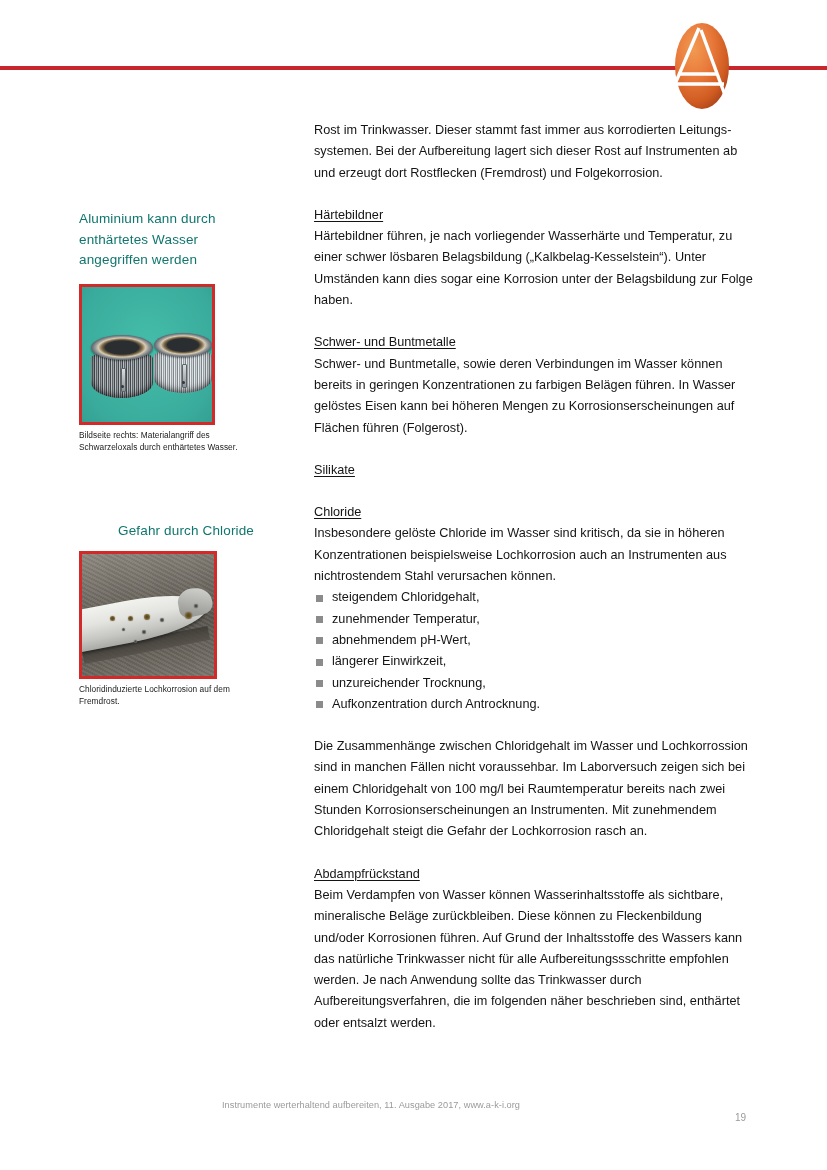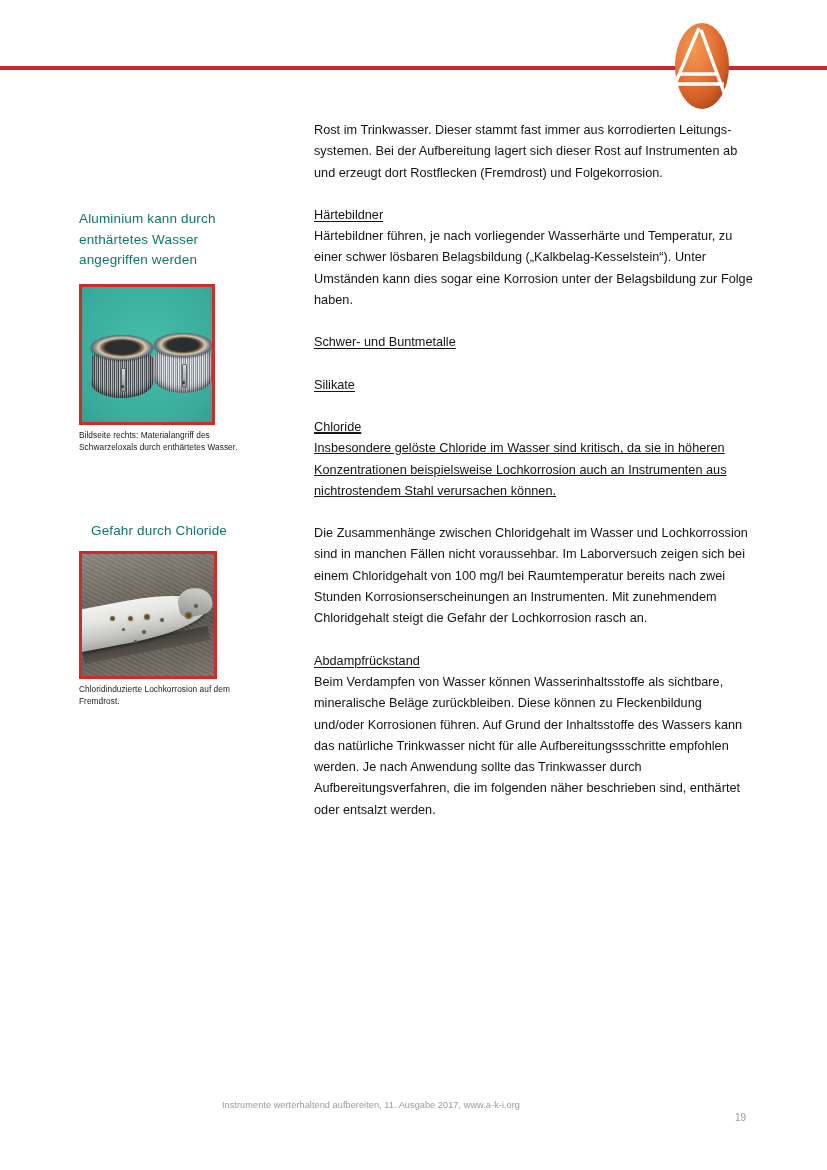--- a/index.html
+++ b/index.html
@@ -62,23 +62,24 @@
     width: 175px;
   }
   #figure-aluminium {
     position: absolute;
     left: 0;
     top: 164px;
     width: 136px;
   }
   #heading-chloride {
     position: absolute;
-    left: 12px;
+    left: 0;
     top: 401px;
     width: 175px;
+    text-align: right;
   }
   #figure-chloride {
     position: absolute;
     left: 0;
     top: 431px;
     width: 138px;
   }
   .photo-frame {
     border: 3px solid #d22a28;
     box-sizing: border-box;
@@ -220,21 +221,21 @@
   }
   .sec-heading {
     font-size: 12.7px;
     line-height: 21.3px;
     color: #141414;
     text-decoration: underline;
     text-underline-offset: 2px;
     margin: 0;
   }
   .block { margin-bottom: 21px; }
-  .block.tight { margin-bottom: 0; text-decoration: underline; }
+  .block.tight { margin-bottom: 0; }
   ul.bullets {
     list-style: none;
     margin: 0;
     padding: 0;
   }
   ul.bullets li {
     font-size: 12.7px;
     line-height: 21.3px;
     color: #141414;
     padding-left: 18px;
@@ -346,29 +347,38 @@
 
   <p class="para block">Rost im Trinkwasser. Dieser stammt fast immer aus korrodierten Leitungs­systemen. Bei der Aufbereitung lagert sich dieser Rost auf Instrumenten ab und erzeugt dort Rostflecken (Fremdrost) und Folgekorrosion.</p>
 
   <div class="block">
     <div class="sec-heading">Härtebildner</div>
     <p class="para">Härtebildner führen, je nach vorliegender Wasserhärte und Temperatur, zu einer schwer lösbaren Belagsbildung („Kalkbelag-Kesselstein“). Unter Umständen kann dies sogar eine Korrosion unter der Belagsbildung zur Folge haben.</p>
   </div>
 
   <div class="block">
     <div class="sec-heading">Schwer- und Buntmetalle</div>
+    <p class="para">Schwer- und Buntmetalle, sowie deren Verbindungen im Wasser können bereits in geringen Konzentrationen zu farbigen Belägen führen. In Wasser gelöstes Eisen kann bei höheren Mengen zu Korrosionserscheinungen auf Flächen führen (Folgerost).</p>
   </div>
 
   <div class="block">
     <div class="sec-heading">Silikate</div>
   </div>
 
   <div class="block tight">
     <div class="sec-heading">Chloride</div>
     <p class="para">Insbesondere gelöste Chloride im Wasser sind kritisch, da sie in höheren Konzentrationen beispielsweise Lochkorrosion auch an Instrumenten aus nichtrostendem Stahl verursachen können.</p>
+    <ul class="bullets">
+      <li>steigendem Chloridgehalt,</li>
+      <li>zunehmender Temperatur,</li>
+      <li>abnehmendem pH-Wert,</li>
+      <li>längerer Einwirkzeit,</li>
+      <li>unzureichender Trocknung,</li>
+      <li>Aufkonzentration durch Antrocknung.</li>
+    </ul>
   </div>
 
   <p class="para block" style="margin-top:21px;">Die Zusammenhänge zwischen Chloridgehalt im Wasser und Lochkorrossion sind in manchen Fällen nicht voraussehbar. Im Laborversuch zeigen sich bei einem Chloridgehalt von 100 mg/l bei Raumtemperatur bereits nach zwei Stunden Korrosionserscheinungen an Instrumenten. Mit zunehmendem Chloridgehalt steigt die Gefahr der Lochkorrosion rasch an.</p>
 
   <div class="block">
     <div class="sec-heading">Abdampfrückstand</div>
     <p class="para">Beim Verdampfen von Wasser können Wasserinhaltsstoffe als sichtbare, mineralische Beläge zurückbleiben. Diese können zu Fleckenbildung und/oder Korrosionen führen. Auf Grund der Inhaltsstoffe des Wassers kann das natürliche Trinkwasser nicht für alle Aufbereitungssschritte empfohlen werden. Je nach Anwendung sollte das Trinkwasser durch Aufbereitungsverfahren, die im folgenden näher beschrieben sind, enthärtet oder entsalzt werden.</p>
   </div>
 </div>
 

